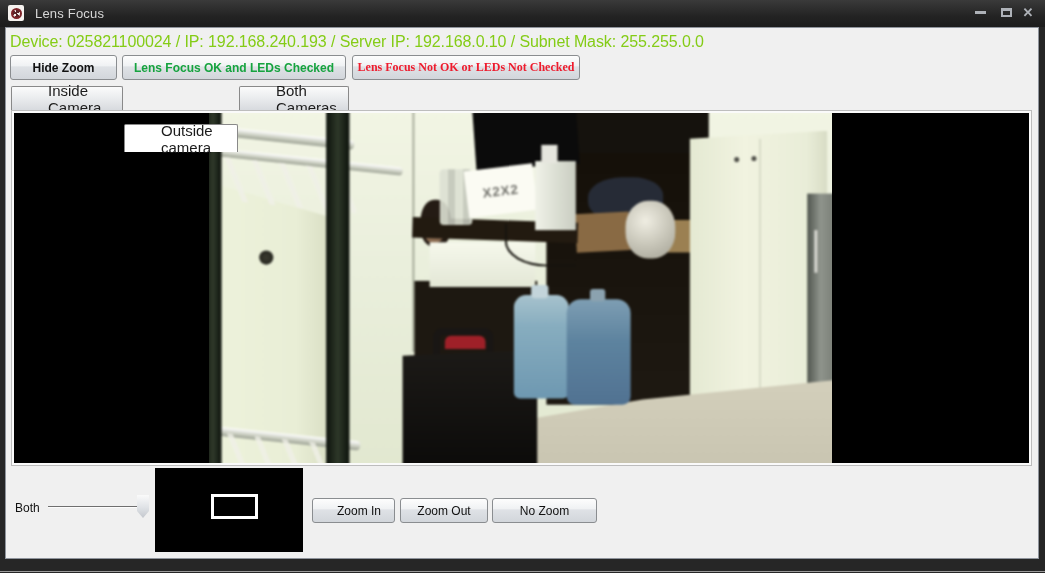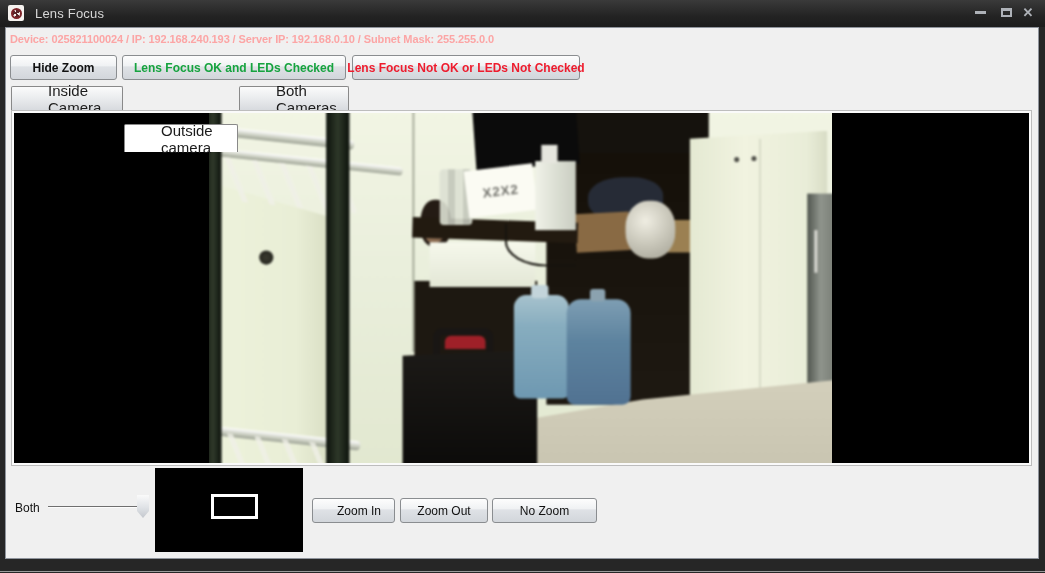--- a/index.html
+++ b/index.html
@@ -17,31 +17,31 @@
   .title-text { position:absolute; left:35px; top:6px; font-size:13px; color:#d6d6d6; letter-spacing:.2px; }
   .win-ctl { position:absolute; top:3px; width:24px; height:19px; display:flex; align-items:center; justify-content:center; color:#aeb2b8; }
   .ctl-min { left:968px; } .ctl-max { left:994px; } .ctl-close { left:1016px; font-size:13px; font-weight:bold; }
   .ctl-min b { display:block; width:11px; height:3px; background:#aeb2b8; }
   .ctl-max b { display:block; width:11px; height:9px; border:2px solid #aeb2b8; border-top-width:3px; }
 
   
   .client { position:absolute; left:5px; top:27px; width:1034px; height:532px;
             background:#f0f0f0; border:1px solid #8f949c; }
 
-  .info-bar { position:absolute; left:10px; top:33px; font-size:11px; font-weight:bold; color:#fca5a5;
+  .info-bar { position:absolute; left:10px; top:33px; font-size:16px; font-weight:normal; color:#84cc16;
               letter-spacing:-0.1px; white-space:nowrap; }
 
   
   .btn { position:absolute; height:25px; border:1px solid #8a8d90; border-radius:3px;
          background:linear-gradient(180deg,#fdfdfd,#eff1f3 45%,#dfe2e6 46%,#d2d6db);
          font-family:"Liberation Sans",sans-serif; font-size:12px; font-weight:bold; color:#111;
          display:flex; align-items:center; justify-content:center; white-space:nowrap; cursor:default; }
   .btn-hide { left:10px; top:55px; width:107px; }
   .btn-ok   { left:122px; top:55px; width:224px; }
-  .btn-bad  { left:352px; top:55px; width:228px; }
+  .btn-bad  { left:352px; top:55px; width:228px;font-family:Liberation Serif, serif; }
 
   
   .tab { position:absolute; top:86px; height:25px; border:1px solid #898989; border-bottom:none;
          border-radius:2px 2px 0 0; display:flex; align-items:center; justify-content:center;
          font-size:15px; color:#1c1c1c; background:linear-gradient(180deg,#fbfbfb,#e9ebed 50%,#d6d9dd);padding-left:36px; }
   .tab-active { top:84px; height:28px; background:#fff; z-index:3; font-size:15px;margin-top:40px; }
   .tab-inside { left:11px;  width:112px; }
   .tab-outside{ left:124px; width:114px; }
   .tab-both   { left:239px; width:110px; }
 

